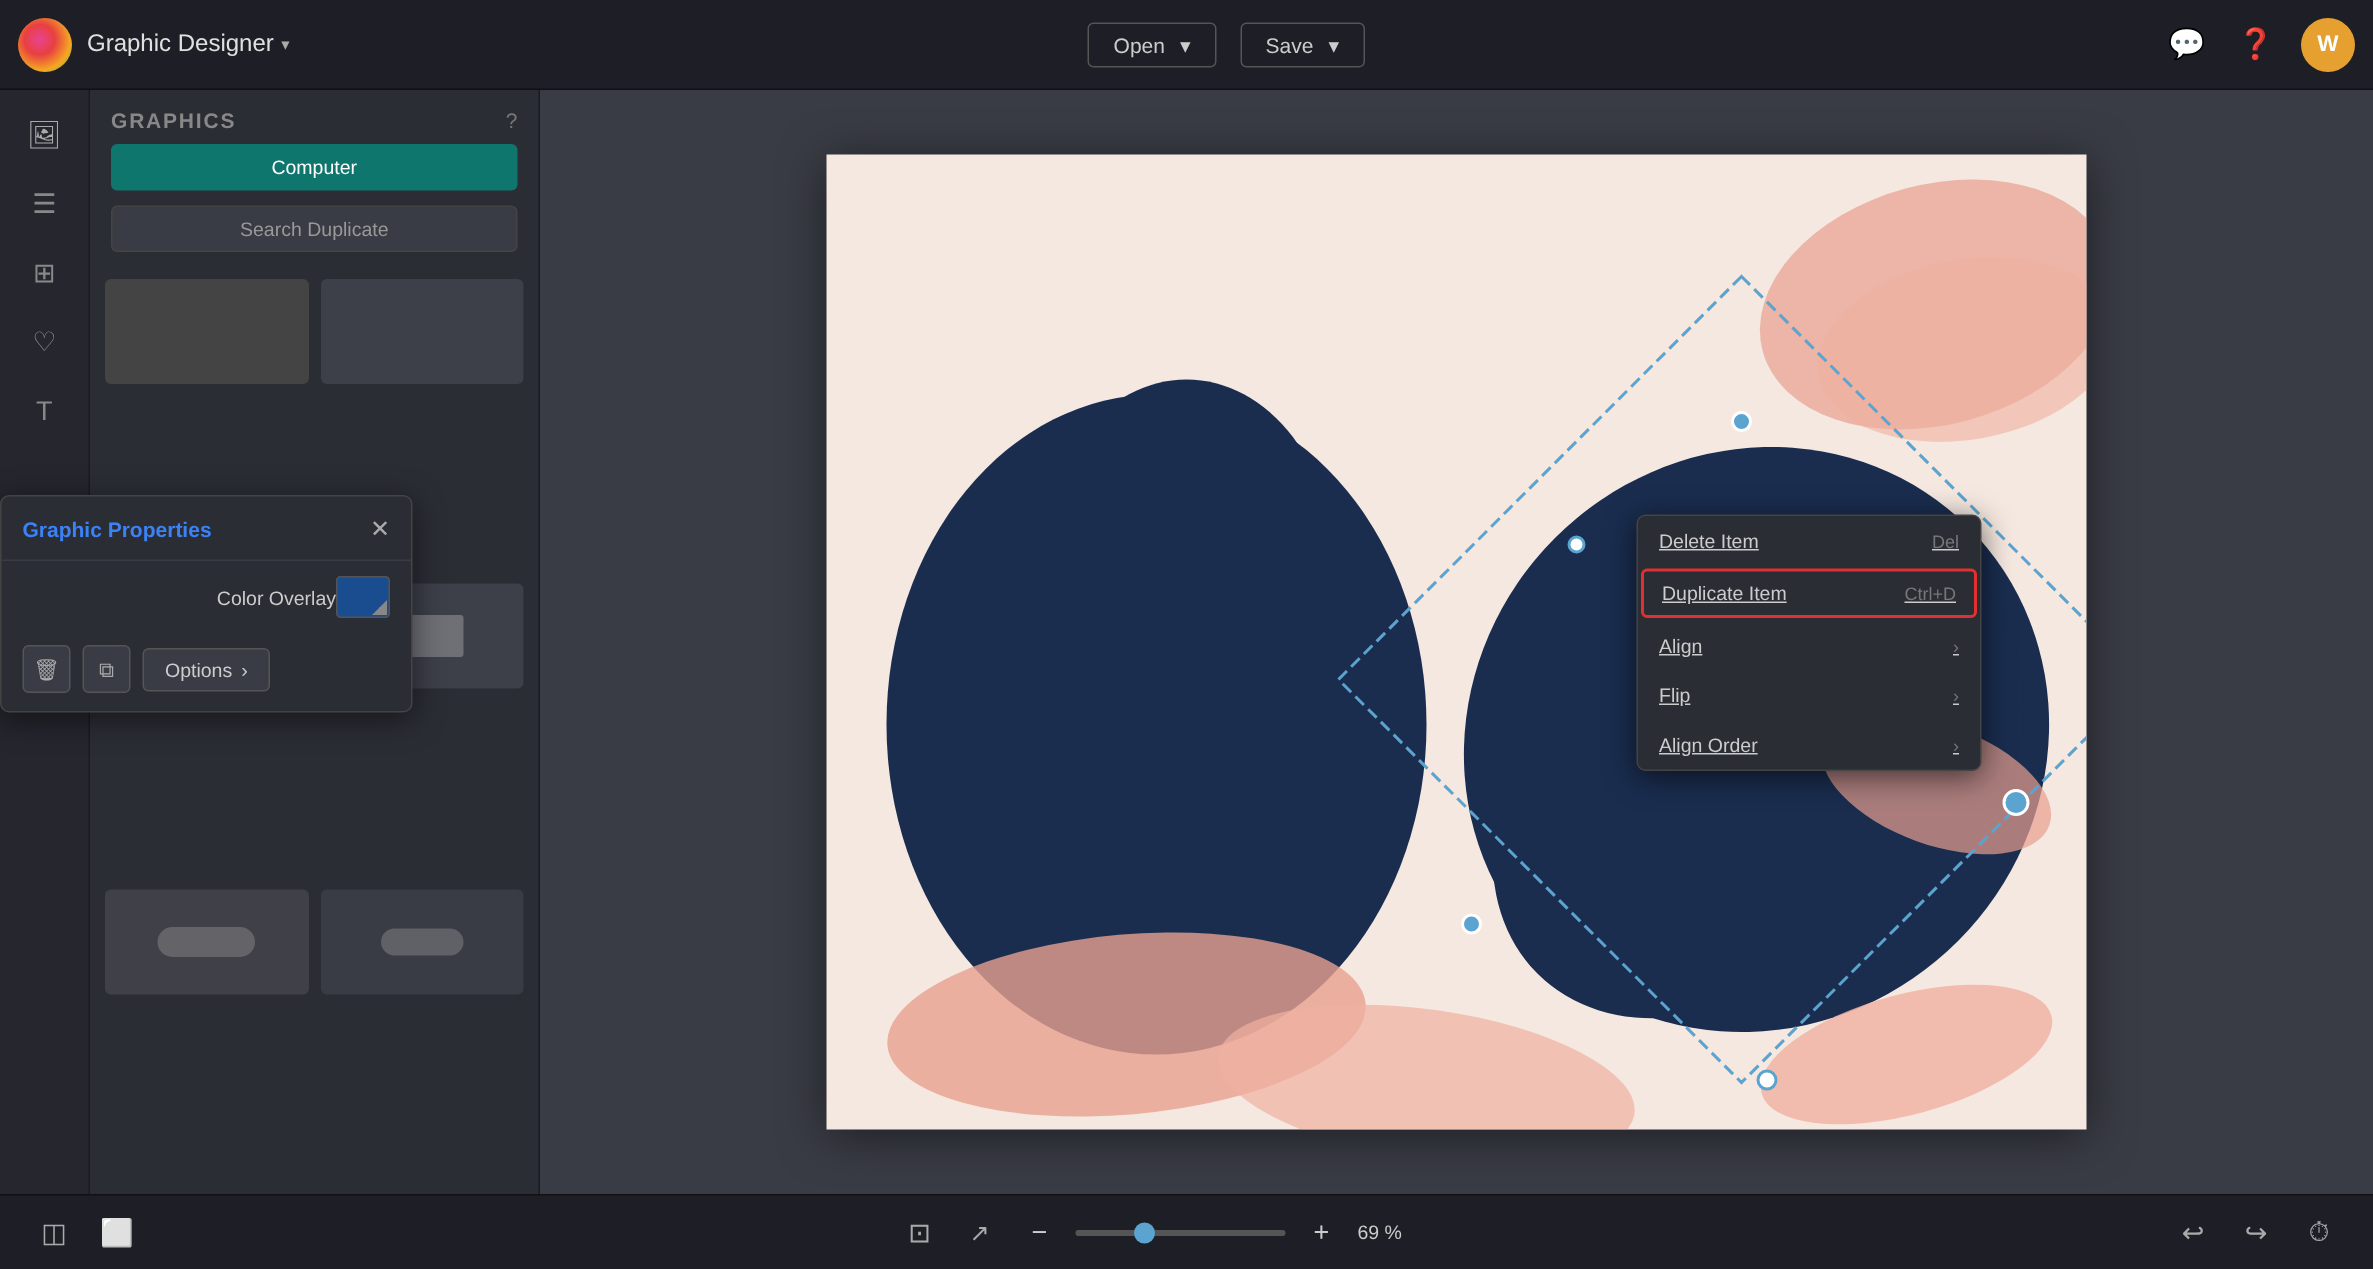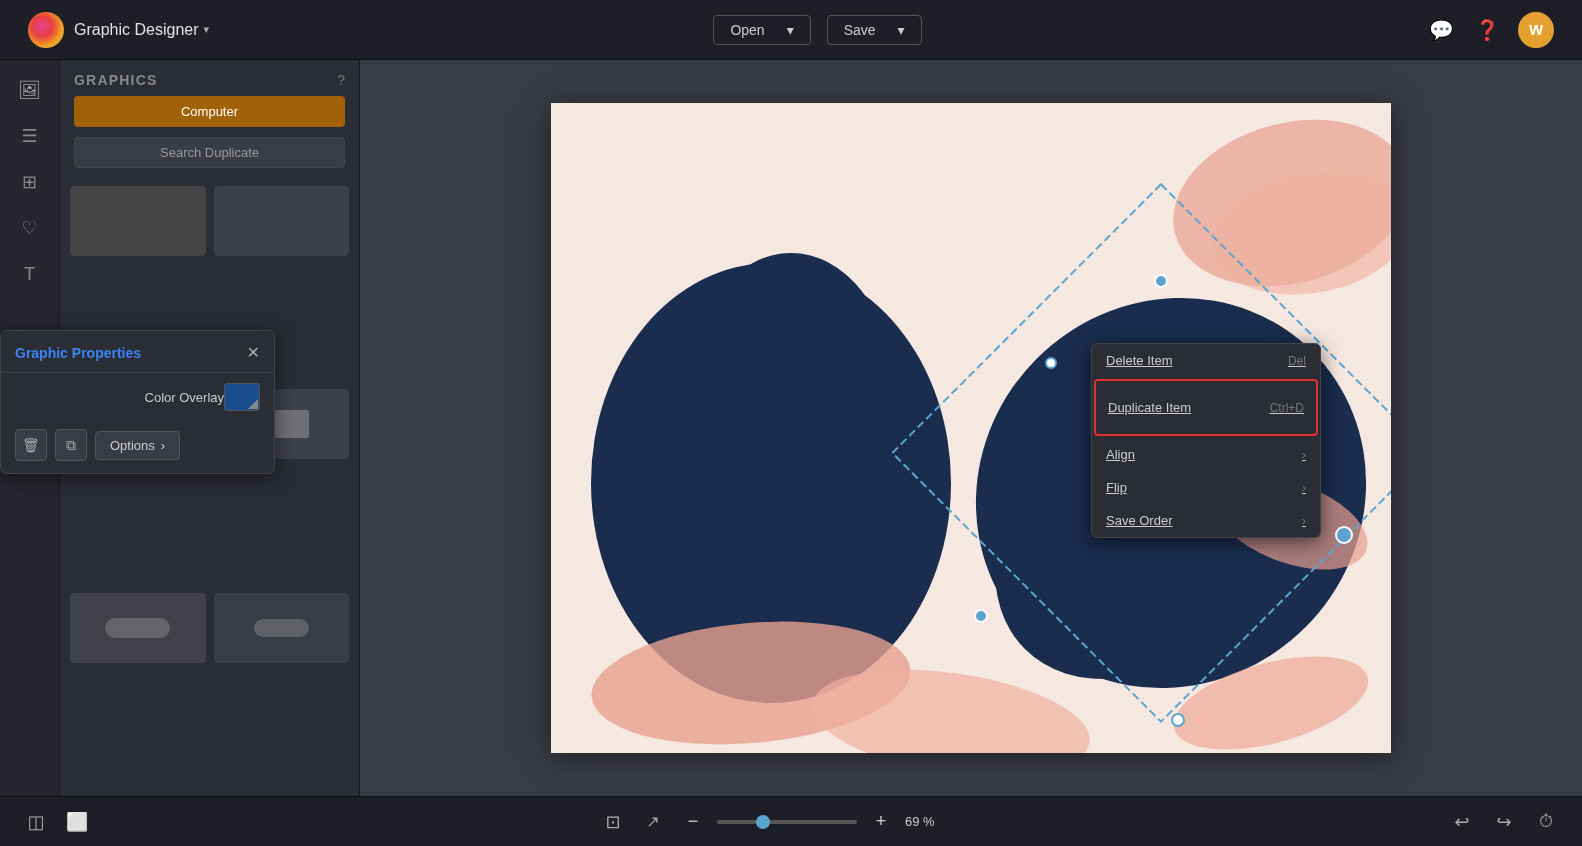--- a/index.html
+++ b/index.html
@@ -4,41 +4,41 @@
   <style>
     * { box-sizing: border-box; margin: 0; padding: 0; }
     body { width: 1582px; height: 846px; background: #2b2d35; font-family: 'Segoe UI', Arial, sans-serif; overflow: hidden; display: flex; flex-direction: column; }
 
     
     .topbar {
       height: 60px;
       background: #1e1f26;
       display: flex;
       align-items: center;
-      padding: 0 28px;
+      padding: 0 12px;
       flex-shrink: 0;
       border-bottom: 1px solid #111;
     }
     .topbar-logo {
       width: 36px; height: 36px; border-radius: 50%;
       background: radial-gradient(circle at 40% 40%, #e84393, #e84040, #f5a623, #5cb85c);
       margin-right: 10px; flex-shrink: 0;
     }
     .topbar-title {
       color: #e0e0e0; font-size: 16px; font-weight: 500;
       display: flex; align-items: center; gap: 5px;
     }
     .topbar-title .chevron { font-size: 11px; color: #aaa; }
     .topbar-center {
       flex: 1; display: flex; justify-content: center; gap: 16px;
     }
     .topbar-btn {
       background: transparent; border: 1px solid #555; color: #ccc;
       padding: 6px 16px; border-radius: 4px; font-size: 14px;
-      cursor: pointer; display: flex; align-items: center; gap: 22px;
+      cursor: pointer; display: flex; align-items: center; gap: 10px;
     }
     .topbar-right {
       display: flex; align-items: center; gap: 14px;
     }
     .topbar-icon-btn {
       background: transparent; border: none; color: #ccc;
       font-size: 20px; cursor: pointer; width: 32px; height: 32px;
       display: flex; align-items: center; justify-content: center;
     }
     .topbar-avatar {
@@ -75,21 +75,21 @@
       display: flex; align-items: center; justify-content: space-between;
     }
     .panel-title {
       color: #888; font-size: 14px; font-weight: 700; letter-spacing: 1.2px; text-transform: uppercase;
     }
     .panel-help {
       color: #777; font-size: 14px; cursor: pointer;
     }
     .panel-upload-btn {
       margin: 0 14px 10px;
-      background: #a16207; color: #fff; border: none; border-radius: 4px;
+      background: #0f766e; color: #fff; border: none; border-radius: 4px;
       padding: 8px 0; font-size: 13px; cursor: pointer; width: calc(100% - 28px);
     }
     .search-box {
       margin: 0 14px 10px;
       background: #3a3c45; border: 1px solid #444; border-radius: 4px;
       padding: 7px 10px; color: #999; font-size: 13px; width: calc(100% - 28px);
       text-align: center;
     }
     .graphics-grid {
       flex: 1; overflow-y: auto; padding: 8px 10px;
@@ -195,21 +195,21 @@
     }
     .ctx-item {
       display: flex; align-items: center; justify-content: space-between;
       padding: 9px 14px;
       color: #ccc; font-size: 13px; cursor: pointer; text-decoration: underline;
     }
     .ctx-item.highlighted {
       border: 2px solid #e03030;
       margin: 2px;
       border-radius: 4px;
-      padding: 19px 12px;
+      padding: 7px 12px;
     }
     .ctx-shortcut { color: #777; font-size: 12px; }
     .ctx-arrow { color: #777; font-size: 12px; }
 
     
     .bottombar {
       height: 50px; background: #1e1f26; border-top: 1px solid #111;
       display: flex; align-items: center; justify-content: space-between;
       padding: 0 20px; flex-shrink: 0;
     }
@@ -359,21 +359,21 @@
         </div>
         <div class="ctx-item">
           <span>Align</span>
           <span class="ctx-arrow">›</span>
         </div>
         <div class="ctx-item">
           <span>Flip</span>
           <span class="ctx-arrow">›</span>
         </div>
         <div class="ctx-item">
-          <span>Save Order</span>
+          <span>Align Order</span>
           <span class="ctx-arrow">›</span>
         </div>
       </div>
 
     </div>
   </div>
 </div>
 
 <div class="bottombar">
   <div class="bottom-left">

